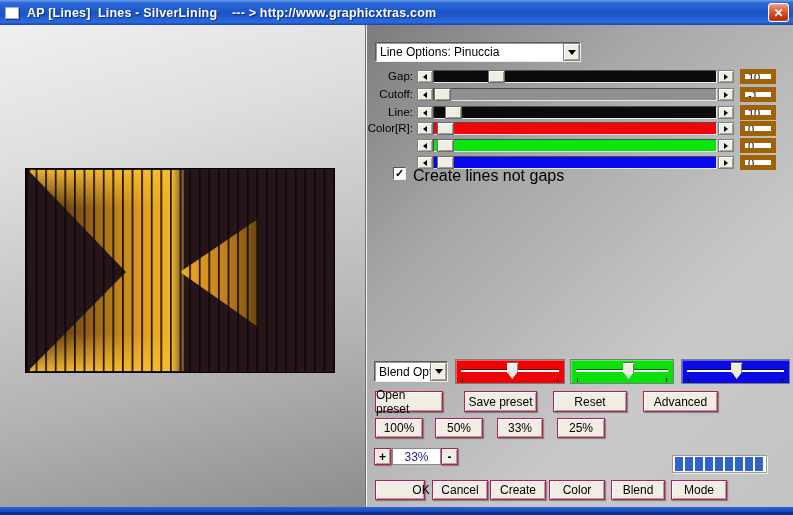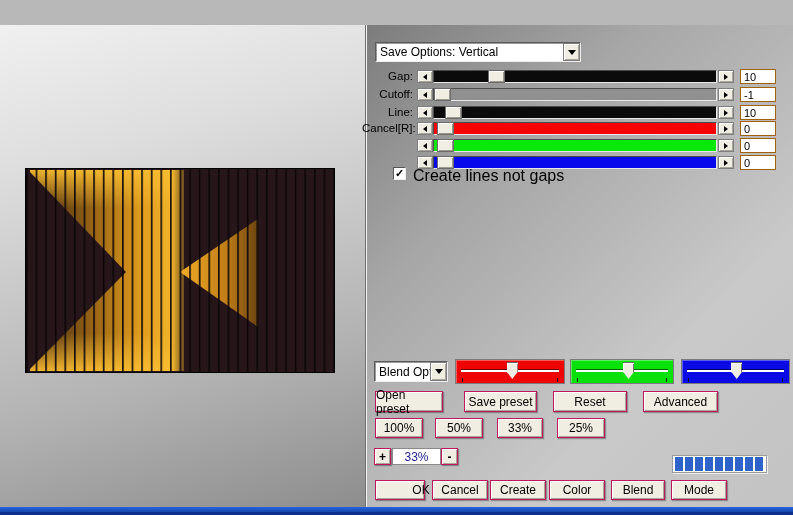--- a/index.html
+++ b/index.html
@@ -55,21 +55,21 @@
     display:flex; align-items:center; justify-content:center; }
   .arr-left { width:0; height:0; border-top:3px solid transparent; border-bottom:3px solid transparent;
     border-right:4px solid #000; }
   .arr-right { width:0; height:0; border-top:3px solid transparent; border-bottom:3px solid transparent;
     border-left:4px solid #000; }
   .track { position:absolute; left:433px; width:284px; height:13px; border:1px solid;
     border-color:#4c4c4c #e8e8e8 #e8e8e8 #4c4c4c; }
   .thumb { position:absolute; top:-1px; width:17px; height:13px; background:#f0eee2;
     border:1px solid #6b6b6b; box-shadow:inset 1px 1px 0 #fff, inset -1px -1px 0 #9c9a8d; }
   .vbox { position:absolute; left:740px; width:36px; height:15px; background:#fff;
-    border:1px solid #a16207; font-family:"Liberation Sans",sans-serif; font-size:11px; padding-left:3px; color:#000; }
+    border:5px solid #a16207; font-family:"Liberation Sans",sans-serif; font-size:11px; padding-left:3px; color:#000; }
 
   .cb { position:absolute; left:393px; top:167px; width:13px; height:13px; background:#fff;
     border:1px solid; border-color:#555 #eee #eee #555; font-size:11px; font-weight:bold;
     display:flex; align-items:center; justify-content:center; line-height:1; }
   .cb-label { position:absolute; left:413px; top:167px; font-size:16px; color:#000; }
 
   .watermark { position:absolute; left:450px; top:247px; width:250px; text-align:center;
     color:#cfcfcf; text-shadow:1px 1px 1px rgba(80,80,80,.65); font-size:15px; line-height:26px;
     letter-spacing:.5px; }
 
@@ -87,20 +87,27 @@
 
   .progress { position:absolute; left:672px; top:455px; width:95px; height:18px; background:#fff;
     border:1px solid #9a9a9a; box-shadow:1px 1px 0 #eee; display:flex; align-items:center; padding-left:2px; gap:2px; }
   .pseg { width:8px; height:14px; }
 </style>
 </head>
 <body>
 
 <div class="window">
 
+  <div class="titlebar">
+    <div class="app-icon"></div>
+    <div class="title-text">AP [Lines]  Lines - SilverLining    --- &gt; http://www.graphicxtras.com</div>
+    <div class="close-btn">
+      <span>✕</span>
+    </div>
+  </div>
 
   <div class="left-area"></div>
   <div class="divider"></div>
   <div class="right-panel"></div>
   <div class="bottom-strip"></div>
   <div class="bottom-edge"></div>
 
   <div class="preview">
     <svg width="308" height="203" viewBox="0 0 308 203">
       <defs>
@@ -136,21 +143,21 @@
       <rect x="4" y="1" width="154" height="38" fill="url(#topGlow)"></rect>
       <rect x="4" y="164" width="154" height="38" fill="url(#botGlow)"></rect>
       <polygon points="2,1 100,103 2,202" fill="#261619"></polygon>
       <rect x="146" y="1" width="18" height="201" fill="url(#fadeR)"></rect>
       <polygon points="154,103 232,50 232,158" fill="url(#goldR)"></polygon>
       <rect x="0" y="0" width="308" height="203" fill="url(#vlines)" opacity="0.92"></rect>
     </svg>
   </div>
 
   <div class="combo" style="left:375px; top:42px; width:206px; height:20px;">
-    <div class="combo-text">Save Options: Vertical</div>
+    <div class="combo-text">Line Options: Pinuccia</div>
     <div class="combo-btn">
       <div class="arr-down"></div>
     </div>
   </div>
 
   <div class="slider-label" style="top:70px;">Gap:</div>
   <div class="sbtn" style="left:417px; top:70px;">
       <div class="arr-left"></div>
     </div>
   <div class="track" style="top:70px; background:#0b0b0b;">
@@ -178,21 +185,21 @@
       <div class="arr-left"></div>
     </div>
   <div class="track" style="top:106px; background:#0b0b0b;">
     <div class="thumb" style="left:4%;"></div>
   </div>
   <div class="sbtn" style="left:718px; top:106px;">
       <div class="arr-right"></div>
     </div>
   <input class="vbox" style="top: 105px;" value="10">
 
-  <div class="slider-label" style="top:122px;">Cancel[R]:</div>
+  <div class="slider-label" style="top:122px;">Color[R]:</div>
   <div class="sbtn" style="left:417px; top:122px;">
       <div class="arr-left"></div>
     </div>
   <div class="track" style="top:122px; background:#f50306;">
     <div class="thumb" style="left:1%;"></div>
   </div>
   <div class="sbtn" style="left:718px; top:122px;">
       <div class="arr-right"></div>
     </div>
   <input class="vbox" style="top: 121px;" value="0">

